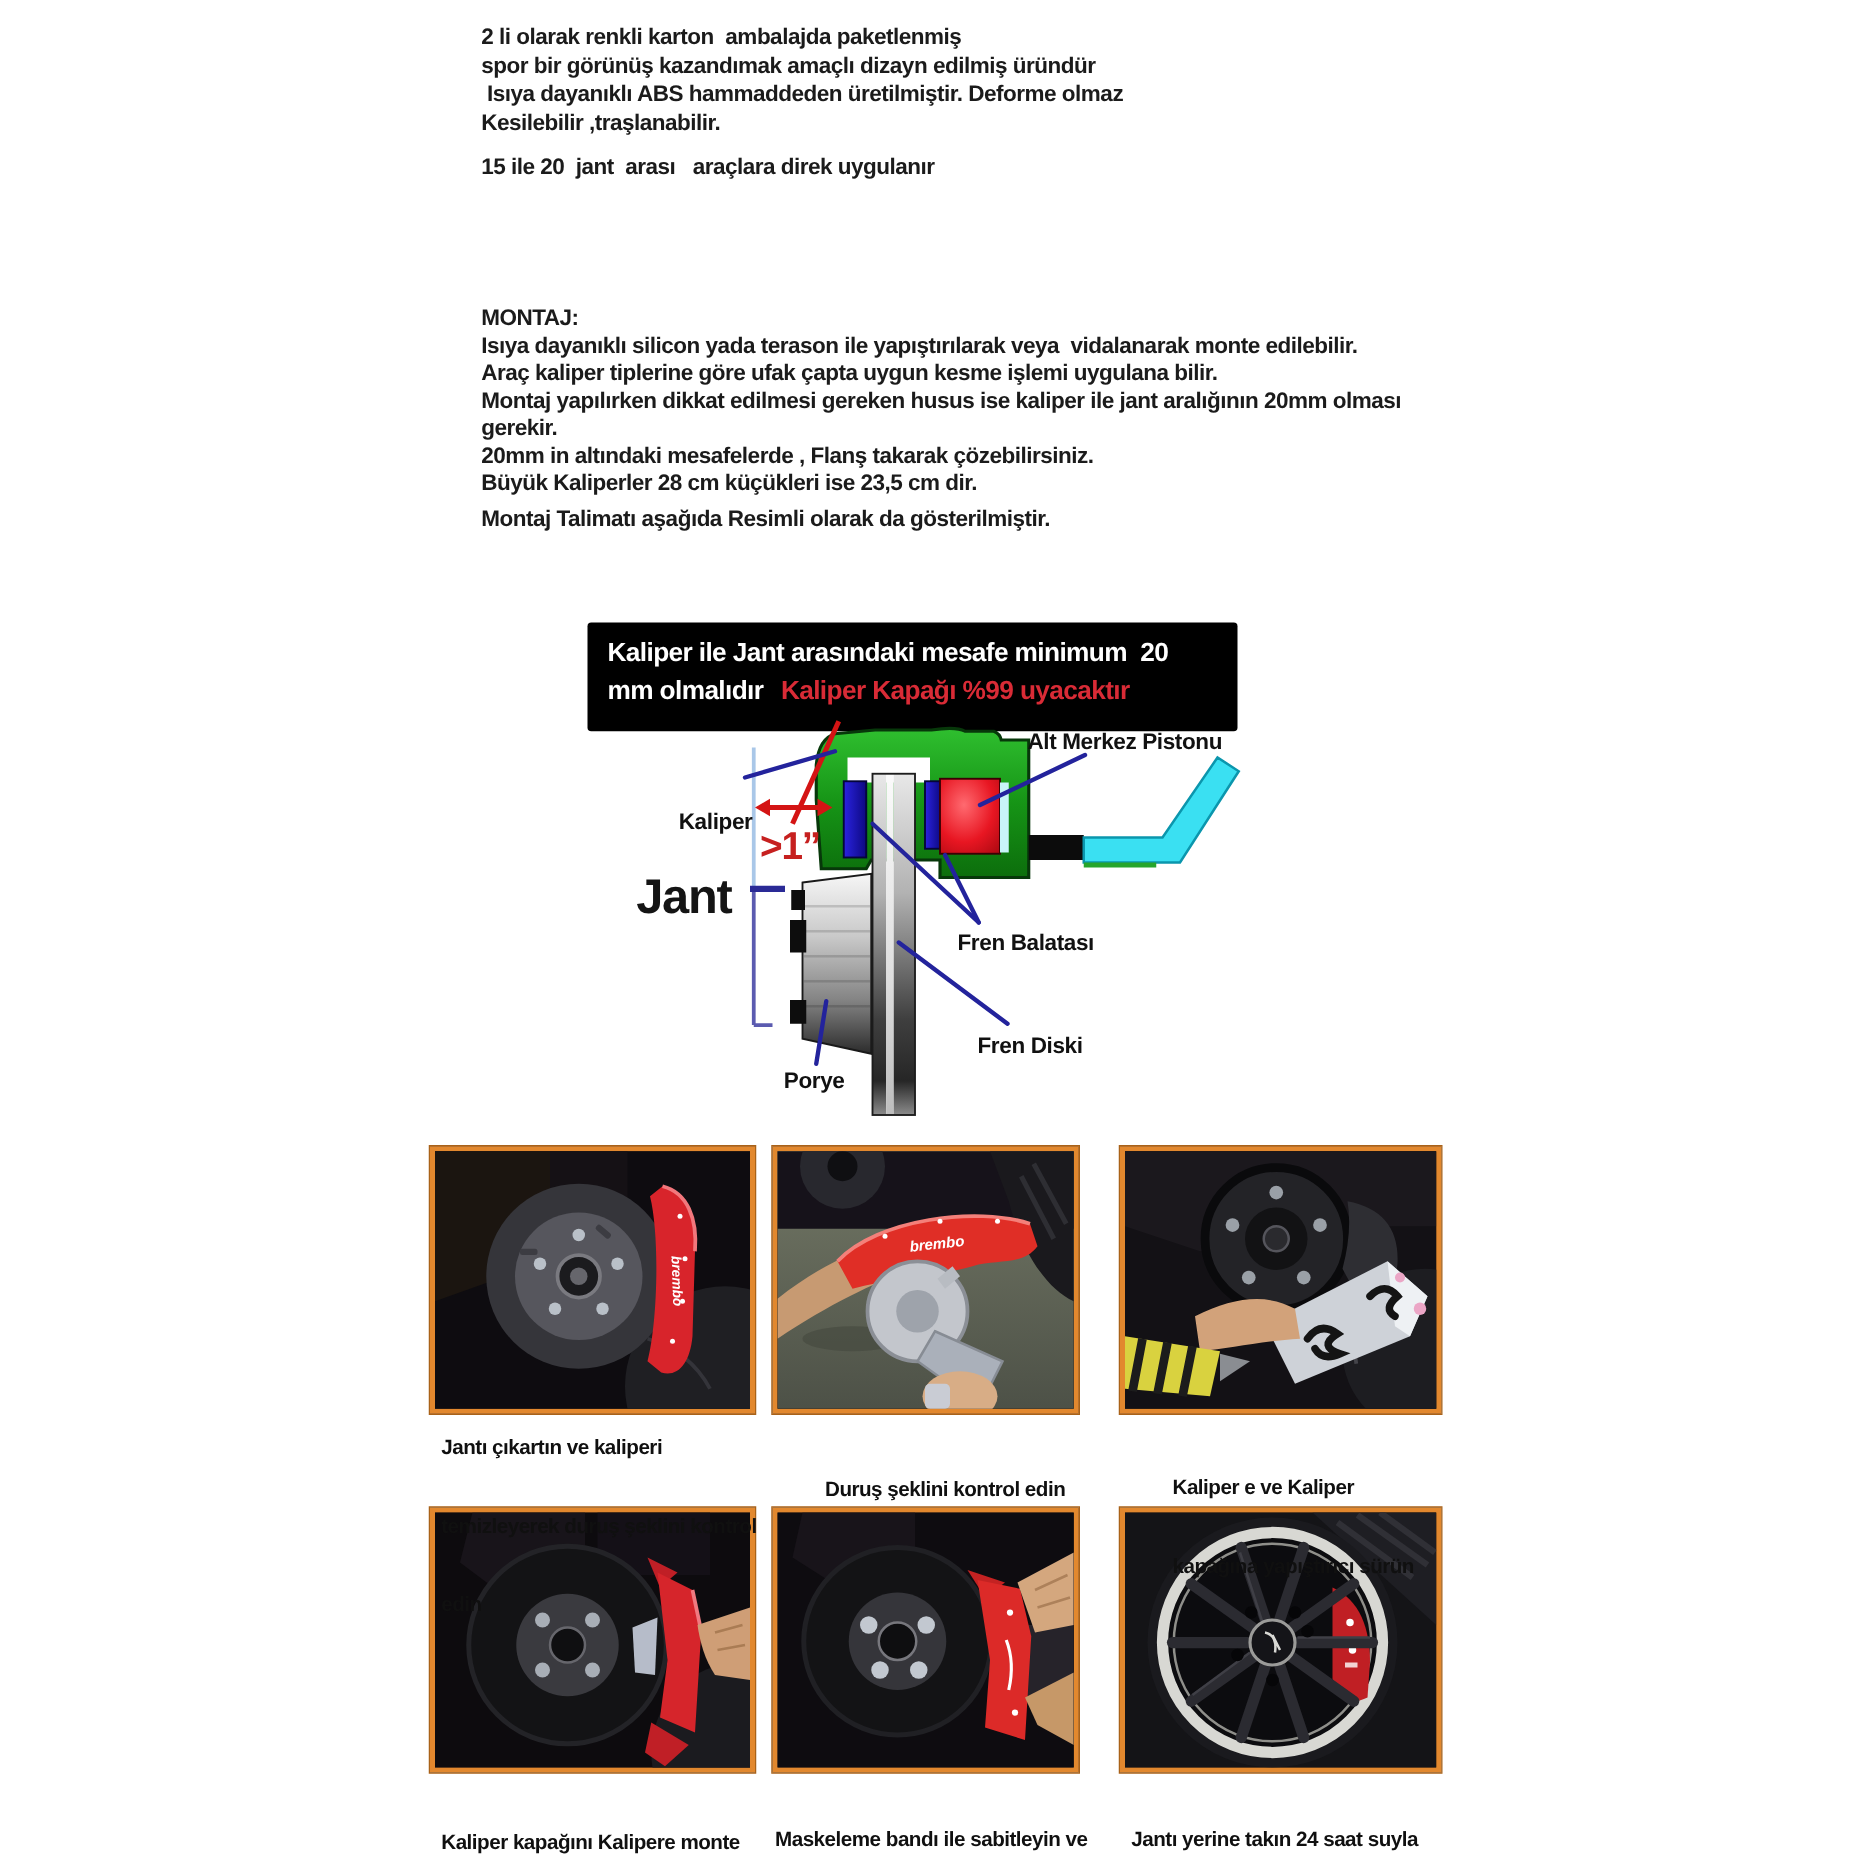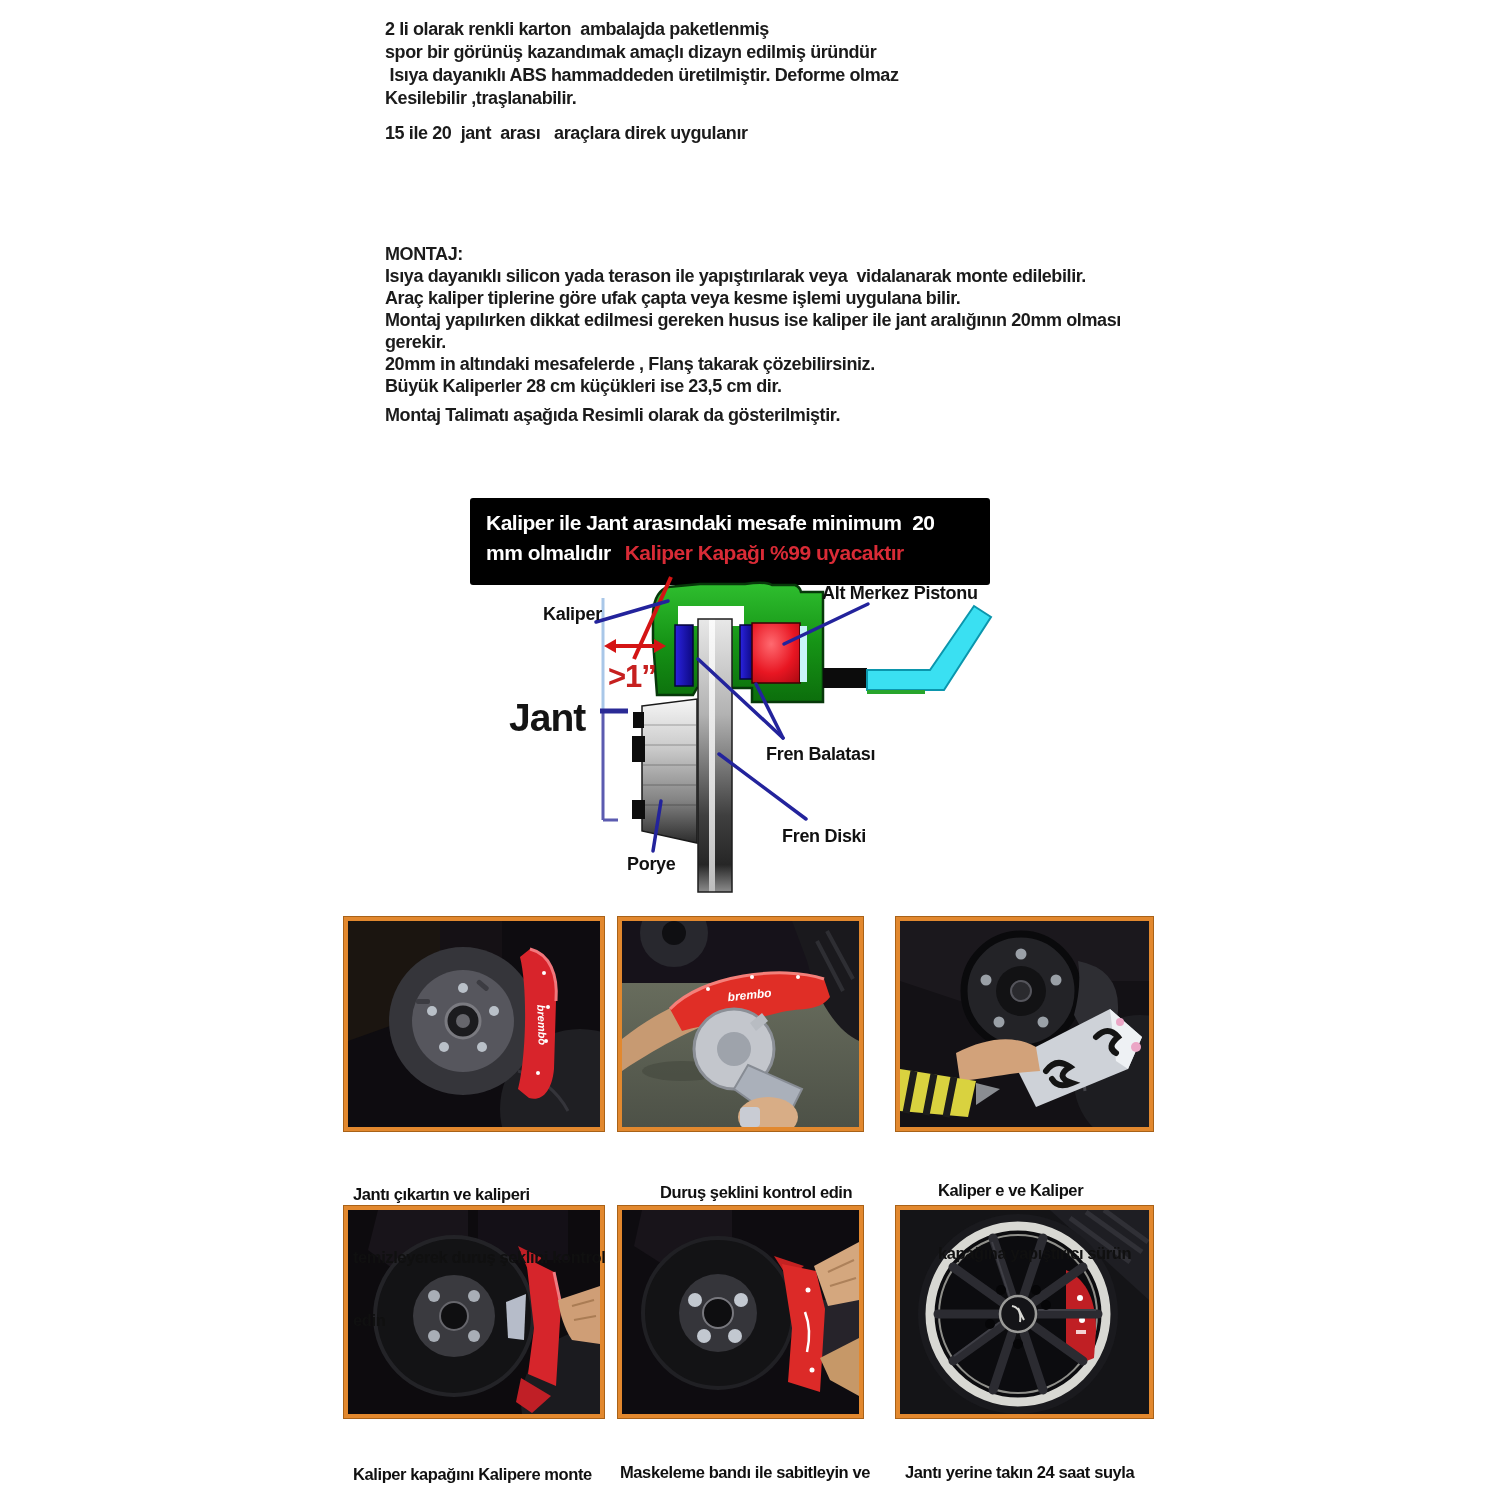--- a/index.html
+++ b/index.html
@@ -26,21 +26,21 @@
 <div class="canvas">
 
   <div class="tline" style="top:18px">2 li olarak renkli karton  ambalajda paketlenmiş</div>
   <div class="tline" style="top:41px">spor bir görünüş kazandımak amaçlı dizayn edilmiş üründür</div>
   <div class="tline" style="top:64px"> Isıya dayanıklı ABS hammaddeden üretilmiştir. Deforme olmaz</div>
   <div class="tline" style="top:87px">Kesilebilir ,traşlanabilir.</div>
   <div class="tline" style="top:122px">15 ile 20  jant  arası   araçlara direk uygulanır</div>
 
   <div class="mline" style="top:243px">MONTAJ:</div>
   <div class="mline" style="top:265px">Isıya dayanıklı silicon yada terason ile yapıştırılarak veya  vidalanarak monte edilebilir.</div>
-  <div class="mline" style="top:287px">Araç kaliper tiplerine göre ufak çapta veya kesme işlemi uygulana bilir.</div>
+  <div class="mline" style="top:287px">Araç kaliper tiplerine göre ufak çapta uygun kesme işlemi uygulana bilir.</div>
   <div class="mline" style="top:309px">Montaj yapılırken dikkat edilmesi gereken husus ise kaliper ile jant aralığının 20mm olması</div>
   <div class="mline" style="top:331px">gerekir.</div>
   <div class="mline" style="top:353px">20mm in altındaki mesafelerde , Flanş takarak çözebilirsiniz.</div>
   <div class="mline" style="top:375px">Büyük Kaliperler 28 cm küçükleri ise 23,5 cm dir.</div>
   <div class="mline" style="top:404px">Montaj Talimatı aşağıda Resimli olarak da gösterilmiştir.</div>
 
   <div class="banner">
     <div class="b1">Kaliper ile Jant arasındaki mesafe minimum  20</div>
     <div class="b2"><span>mm olmalıdır</span><span class="redpart" style="color:#d92b36">Kaliper Kapağı %99 uyacaktır</span></div>
   </div>
@@ -121,21 +121,21 @@
     <g stroke="#23239c" stroke-width="3.5" stroke-linecap="round">
       <path d="M596,622 L668,601"></path>
       <path d="M868,604 L784,644"></path>
       <path d="M783,738 L698,659"></path>
       <path d="M783,738 L756,684"></path>
       <path d="M806,819 L719,754"></path>
       <path d="M661,801 L653,851"></path>
     </g>
   </svg>
 
-  <div class="dlabel" style="left:543px;top:604px">Kaliper</div>
+  <div class="dlabel" style="left:543px;top:647px">Kaliper</div>
   <div class="dlabel" style="left:822px;top:583px">Alt Merkez Pistonu</div>
   <div class="gaplabel">&gt;1”</div>
   <div class="jant">Jant</div>
   <div class="dlabel" style="left:766px;top:744px">Fren Balatası</div>
   <div class="dlabel" style="left:782px;top:826px">Fren Diski</div>
   <div class="dlabel" style="left:627px;top:854px">Porye</div>
 
   <div class="photo" style="left:344px;top:917px;width:260px;height:214px">
     <svg viewBox="0 0 252 206" preserveAspectRatio="none">
       <rect width="252" height="206" fill="#0e0c10"></rect>
@@ -326,21 +326,21 @@
       <circle cx="90" cy="114" r="5" fill="#060608"></circle>
         <circle cx="101" cy="80" r="5" fill="#060608"></circle>
       <circle cx="136" cy="80" r="5" fill="#060608"></circle>
       <g>
         <circle cx="118" cy="104" r="18" fill="#141418" stroke="#9b9b99" stroke-width="2.5"></circle>
         <path d="M112,96 q10,2 8,16 M118,98 l6,12" stroke="#d8d8d4" stroke-width="2" fill="none"></path>
       </g>
     </svg>
   </div>
 
-  <div class="cap" style="left:353px;top:1142px">
+  <div class="cap" style="left:353px;top:1106px">
     <div>Jantı çıkartın ve kaliperi</div>
     <div>temizleyerek duruş şeklini kontrol</div>
     <div>edin</div>
   </div>
   <div class="cap" style="left:660px;top:1140px">
     <div>Duruş şeklini kontrol edin</div>
   </div>
   <div class="cap" style="left:938px;top:1138px">
     <div>Kaliper e ve Kaliper</div>
     <div>kapağına yapıştırıcı sürün</div>

